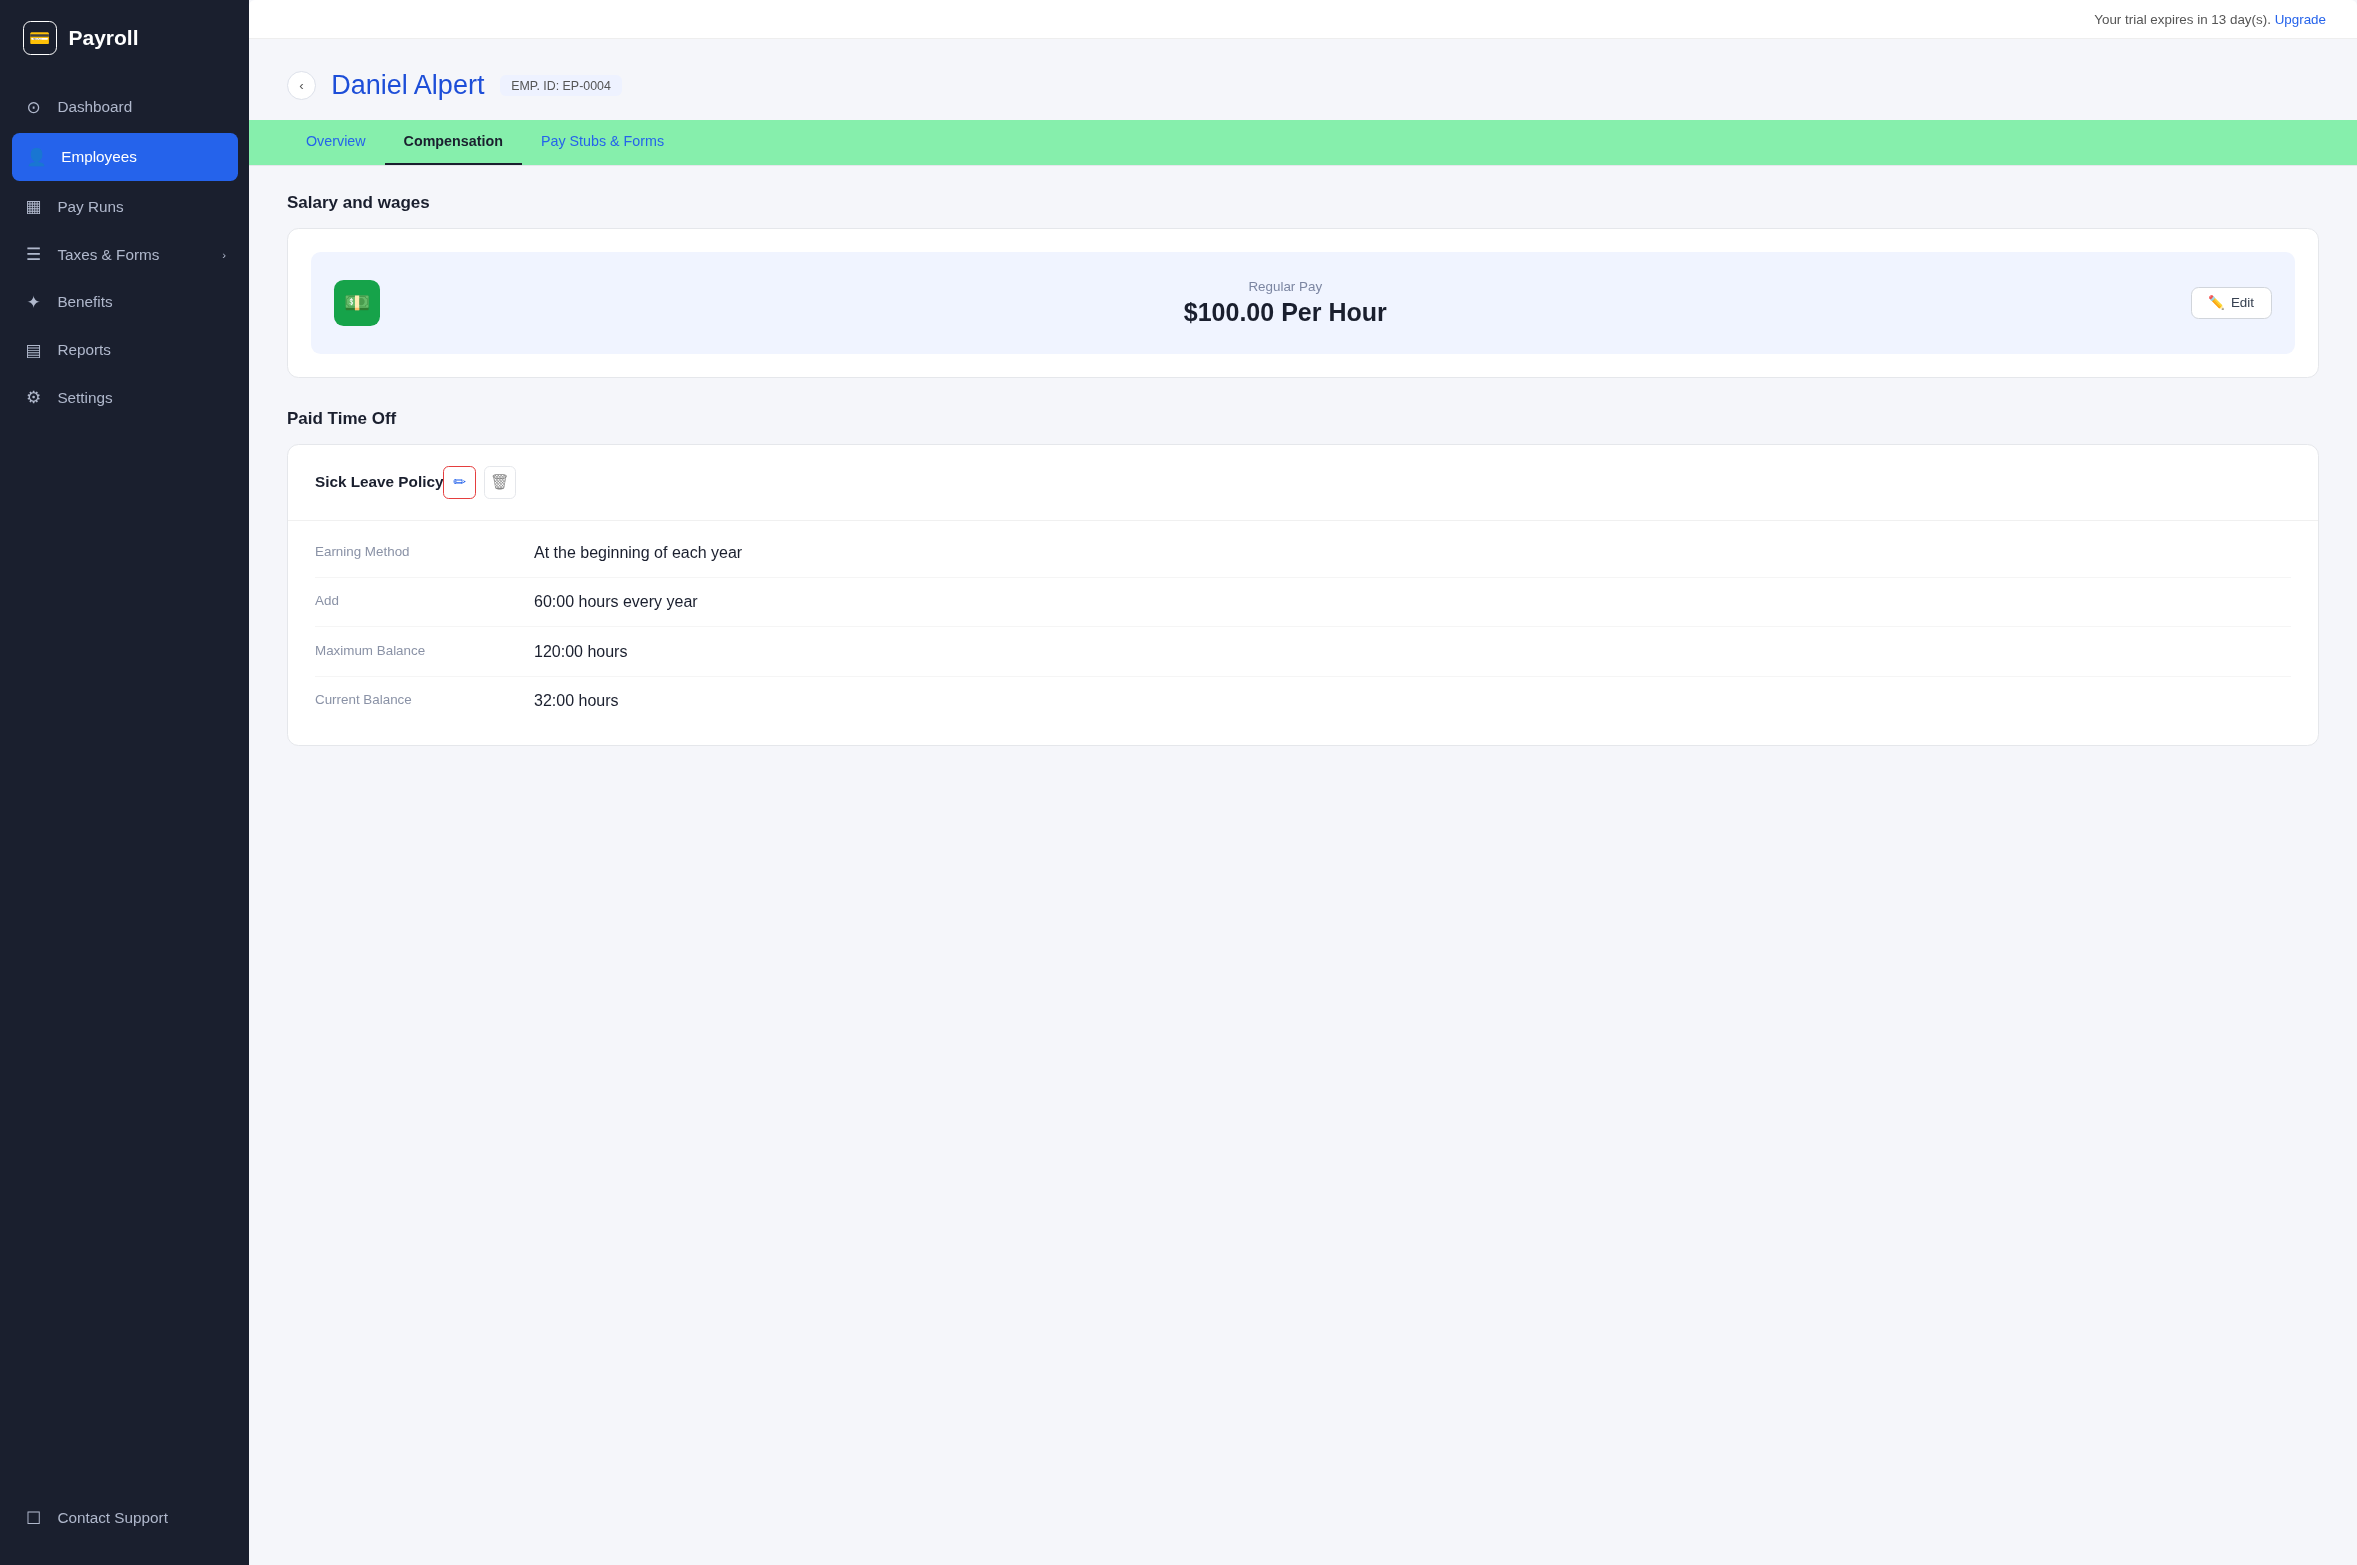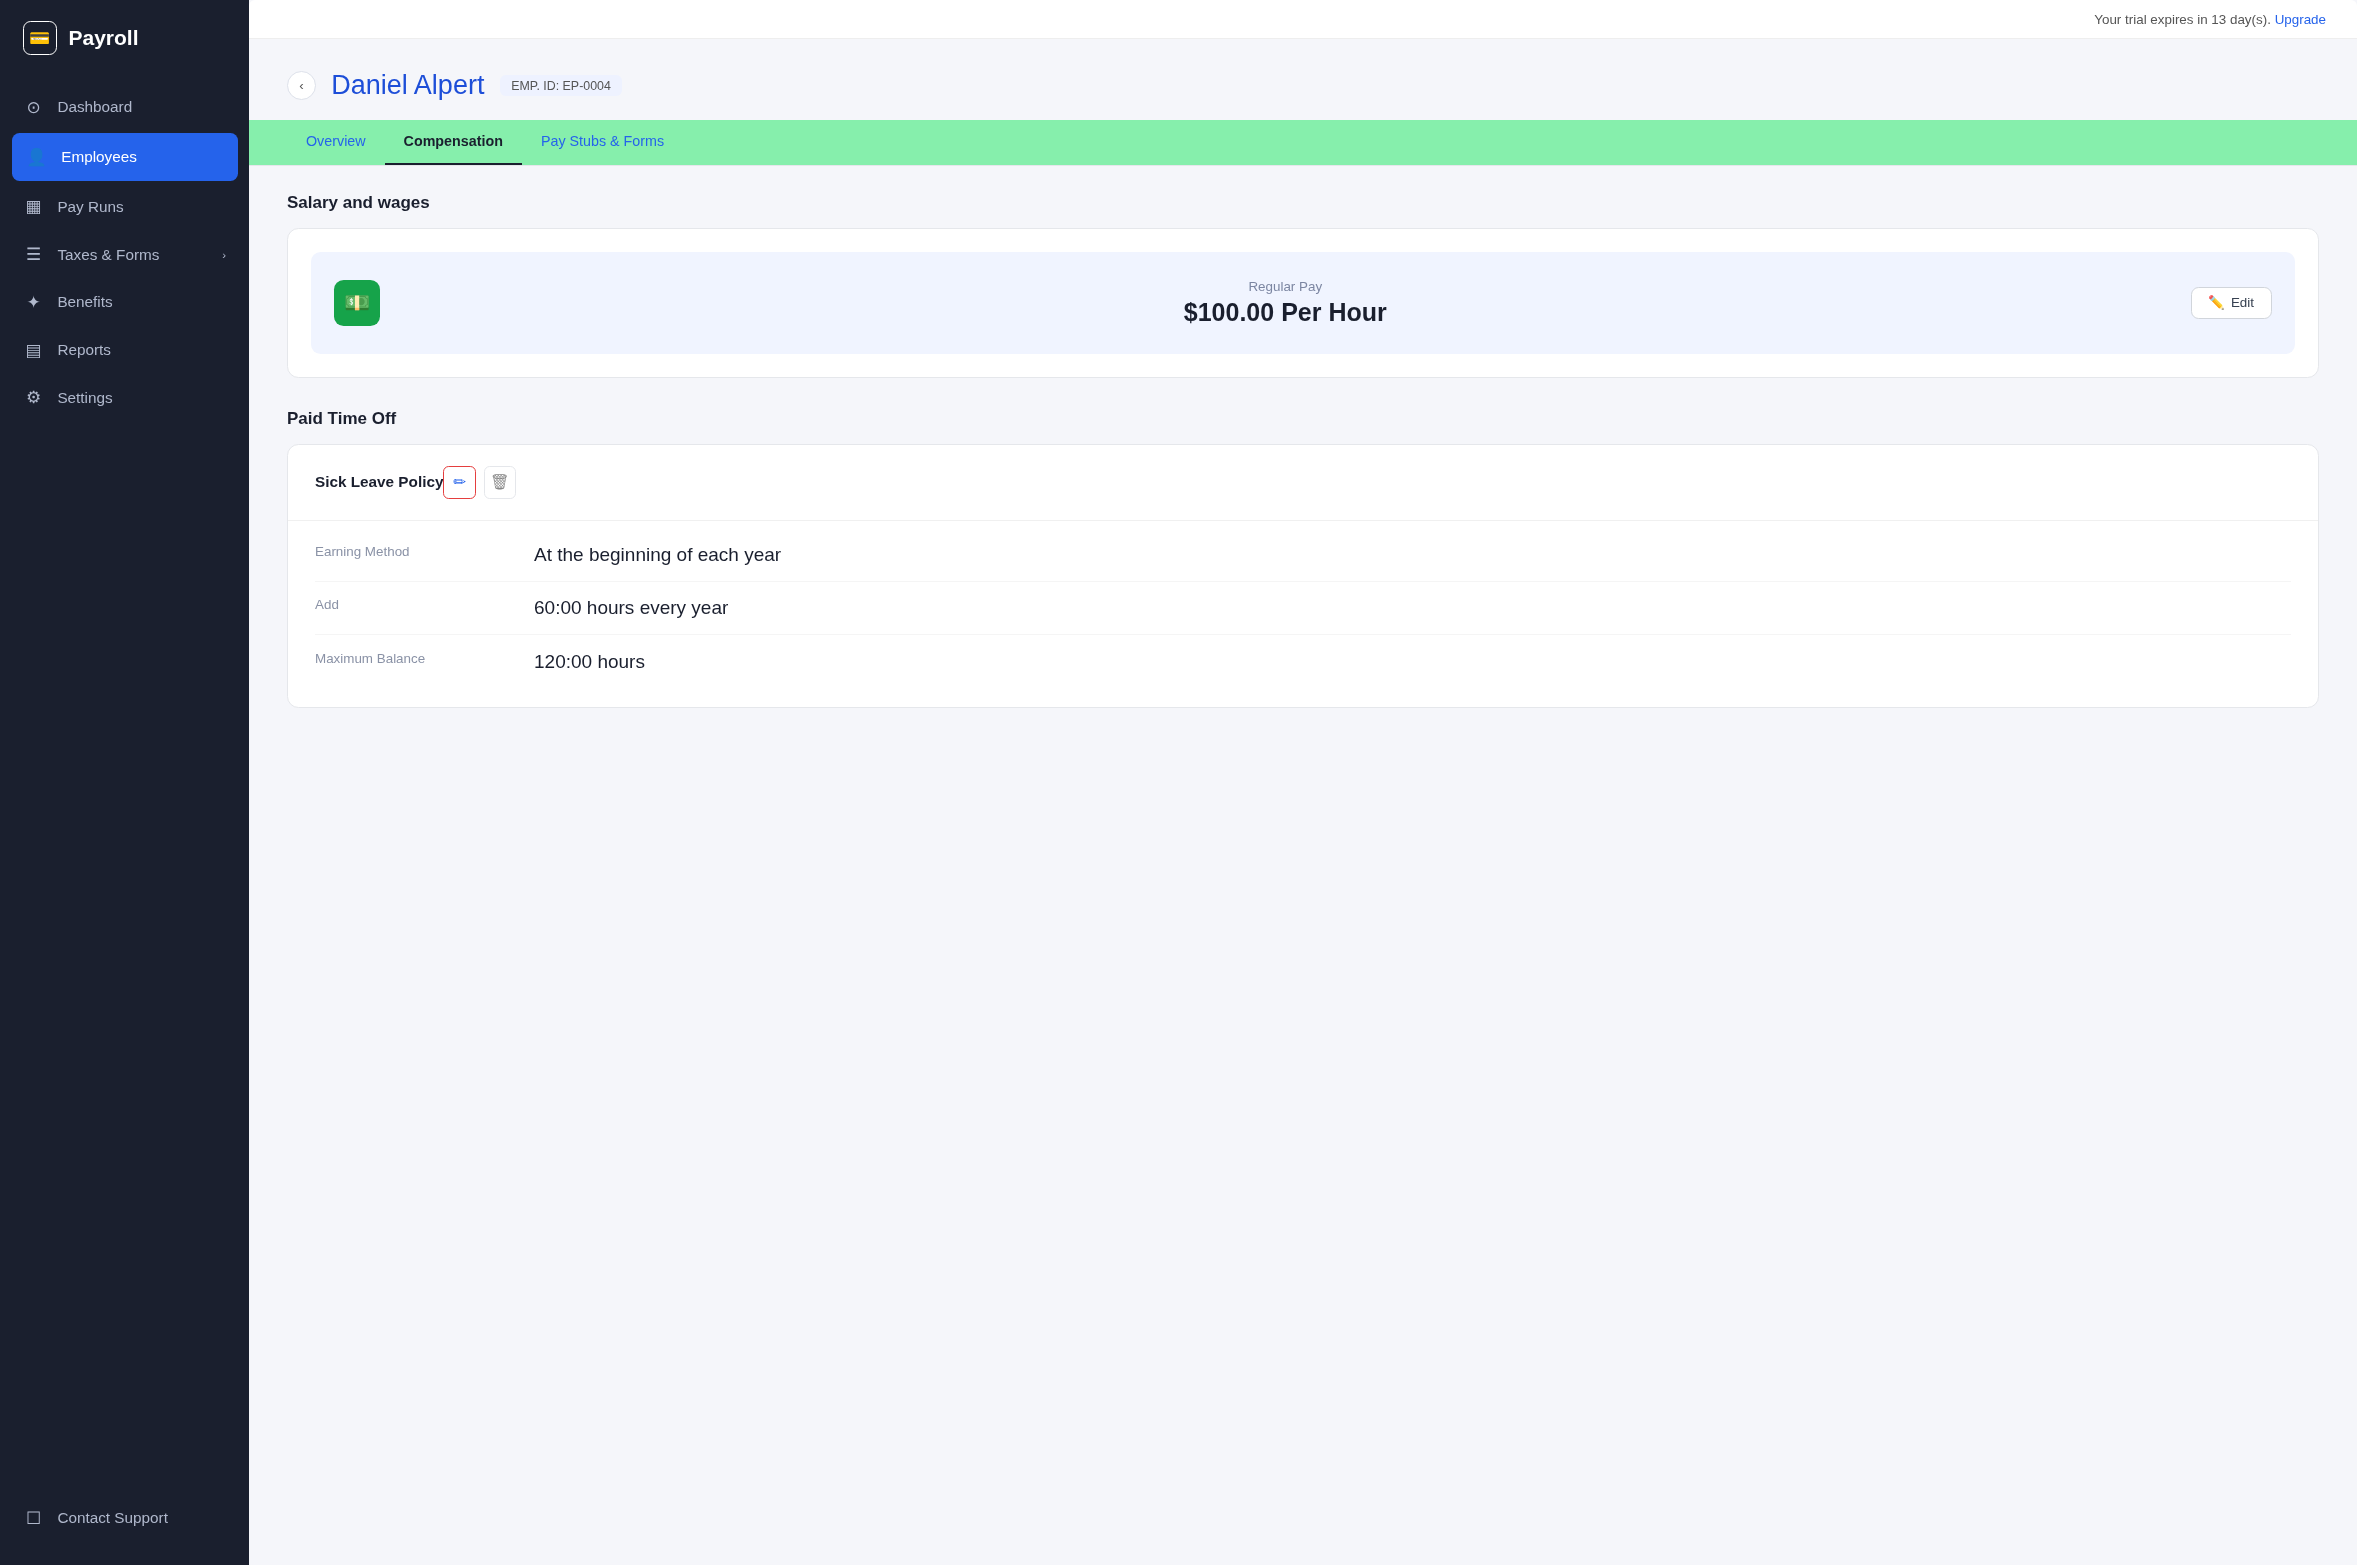--- a/index.html
+++ b/index.html
@@ -260,21 +260,21 @@
       border-bottom: 1px solid #f5f5f5;
       gap: 9px;
     }
     .pto-row:last-child { border-bottom: none; }
     .pto-key {
       width: 210px;
       font-size: 13.4px;
       color: #8a92a6;
     }
     .pto-value {
-      font-size: 19px;
+      font-size: 16px;
       color: #1a1f2e;
       font-weight: 500;
     }
   </style>
 </head>
 <body>
 
 <nav class="sidebar">
   <div class="sidebar-logo">
     <div class="sidebar-logo-icon">💳</div>
@@ -375,18 +375,22 @@
             <span class="pto-value">At the beginning of each year</span>
           </div>
           <div class="pto-row">
             <span class="pto-key">Add</span>
             <span class="pto-value">60:00 hours every year</span>
           </div>
           <div class="pto-row">
             <span class="pto-key">Maximum Balance</span>
             <span class="pto-value">120:00 hours</span>
           </div>
+          <div class="pto-row">
+            <span class="pto-key">Current Balance</span>
+            <span class="pto-value">32:00 hours</span>
+          </div>
         </div>
       </div>
     </div>
   </div>
 </div>
 
 
 </body></html>

